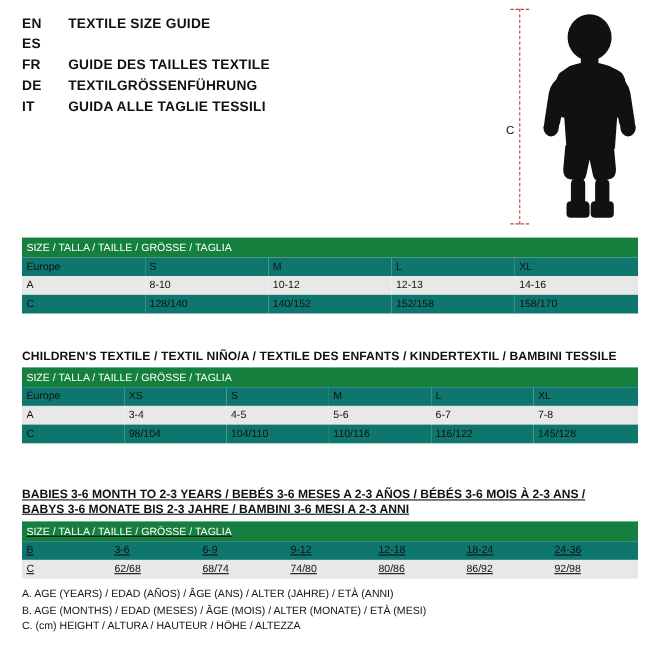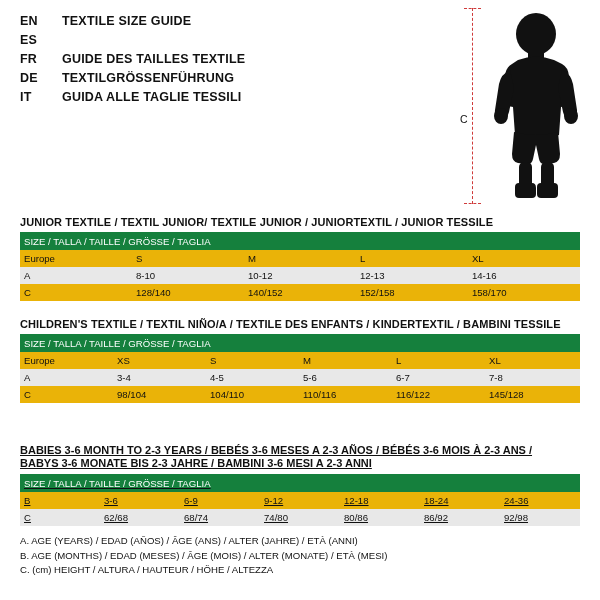--- a/index.html
+++ b/index.html
@@ -123,21 +123,21 @@
   tr.hdr td {
     background: #15803d;
     color: #ffffff;
     font-size: 9.6px;
     padding: 3.5px 0 3.5px 4px;
   }
   tr.shade td {
     background: #e8e8e8;
   }
   tr.plain td {
-    background: #eab308;
+    background: #0f766e;
   }
 
   .multiline-title {
     font-size: 11px;
     font-weight: bold;
     color: #111;
     line-height: 13px;
     margin-bottom: 4px;
   }
 
@@ -211,21 +211,20 @@
         <rect x="53" y="150" width="13" height="28" rx="5"></rect>
 
         <path d="M27 175 q0 -4 4 -4 h13 q4 0 4 5 v6 q0 4 -4 4 h-13 q-4 0 -4 -4 z"></path>
 
         <path d="M49 175 q0 -4 4 -4 h13 q4 0 4 4 v7 q0 4 -4 4 h-13 q-4 0 -4 -4 z"></path>
       </g>
     </svg>
   </div>
 
   <div class="section" style="top:216px;">
-    <div class="section-title">JUNIOR TEXTILE / TEXTIL JUNIOR/ TEXTILE JUNIOR / JUNIORTEXTIL / JUNIOR TESSILE</div>
     <table class="size-table">
       <colgroup>
         <col style="width:92px">
           <col style="width:92px">
           <col style="width:92px">
           <col style="width:92px">
           <col style="width:92px">
       </colgroup>
       <tbody>
           <tr class="hdr">

